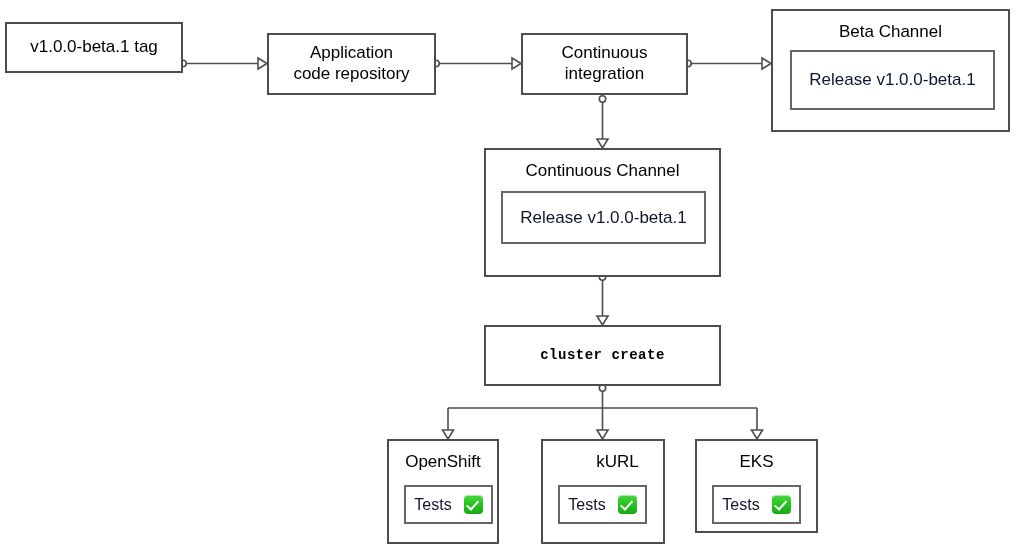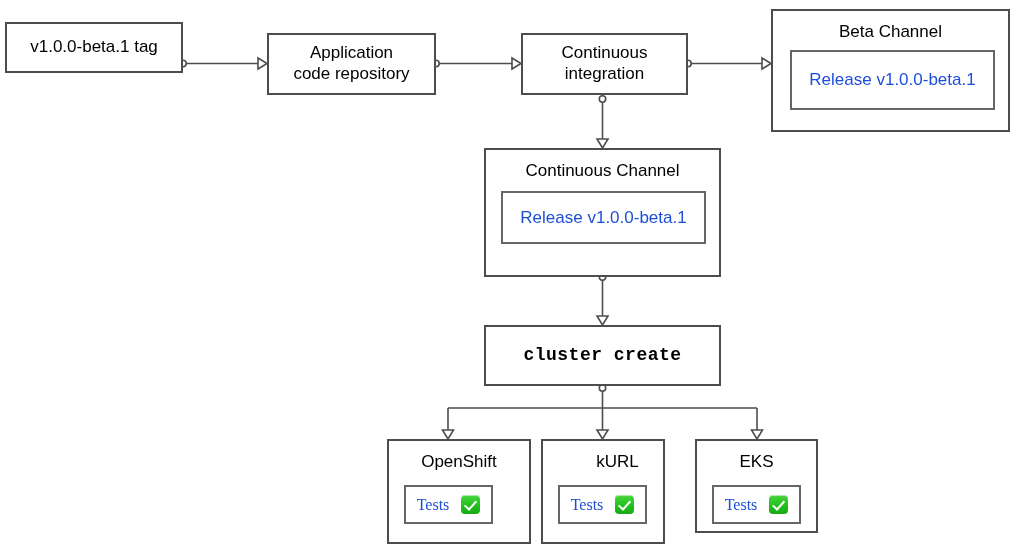--- a/index.html
+++ b/index.html
@@ -25,21 +25,21 @@
     justify-content: center;
     text-align: center;
     color: #000000;
     font-size: 17px;
     line-height: 1.22;
     z-index: 2;
   }
   .node.mono {
     font-family: "Liberation Mono", "DejaVu Sans Mono", monospace;
     font-weight: bold;
-    font-size: 18px;
+    font-size: 14px;
     letter-spacing: 0.5px;
   }
   .container-node {
     position: absolute;
     box-sizing: border-box;
     border: 2px solid #4d4d4d;
     background: #ffffff;
     z-index: 2;
   }
   .container-title {
@@ -51,28 +51,27 @@
     font-size: 17px;
   }
   .inner-box {
     position: absolute;
     box-sizing: border-box;
     border: 2px solid #666666;
     background: #ffffff;
     display: flex;
     align-items: center;
     justify-content: center;
-    color: #1d4ed8;
+    color: #0f172a;
     font-size: 17px;
     white-space: nowrap;
   }
   .inner-box.tests {
     gap: 12px;
     font-size: 16px;
-    font-family: Liberation Serif, serif;
   }
   
   .check-badge {
     position: relative;
     display: inline-block;
     width: 19px;
     height: 19px;
     border-radius: 4px;
     background: linear-gradient(180deg, #4ad43f 0%, #22c11f 55%, #18a815 100%);
     box-shadow: inset 0 1px 0 rgba(255,255,255,.55);
@@ -188,21 +187,21 @@
     <div class="container-title" style="top:11px;">Continuous Channel</div>
     <div class="inner-box" style="left:15px; top:41px; width:205px; height:53px;">
       <span>Release v1.0.0-beta.1</span>
     </div>
   </div>
 
   <div class="node mono" style="left:484px; top:325px; width:237px; height:61px;">
     <span>cluster create</span>
   </div>
 
-  <div class="container-node" style="left:387px; top:439px; width:144px; height:105px;">
+  <div class="container-node" style="left:387px; top:439px; width:112px; height:105px;">
     <div class="container-title" style="top:11px;">OpenShift</div>
     <div class="inner-box tests" style="left:15px; top:44px; width:89px; height:39px;">
       <span>Tests</span>
       <span class="check-badge"></span>
     </div>
   </div>
 
   <div class="container-node" style="left:541px; top:439px; width:124px; height:105px;">
     <div class="container-title" style="top:11px;padding-left:29px;">kURL</div>
     <div class="inner-box tests" style="left:15px; top:44px; width:89px; height:39px;">

